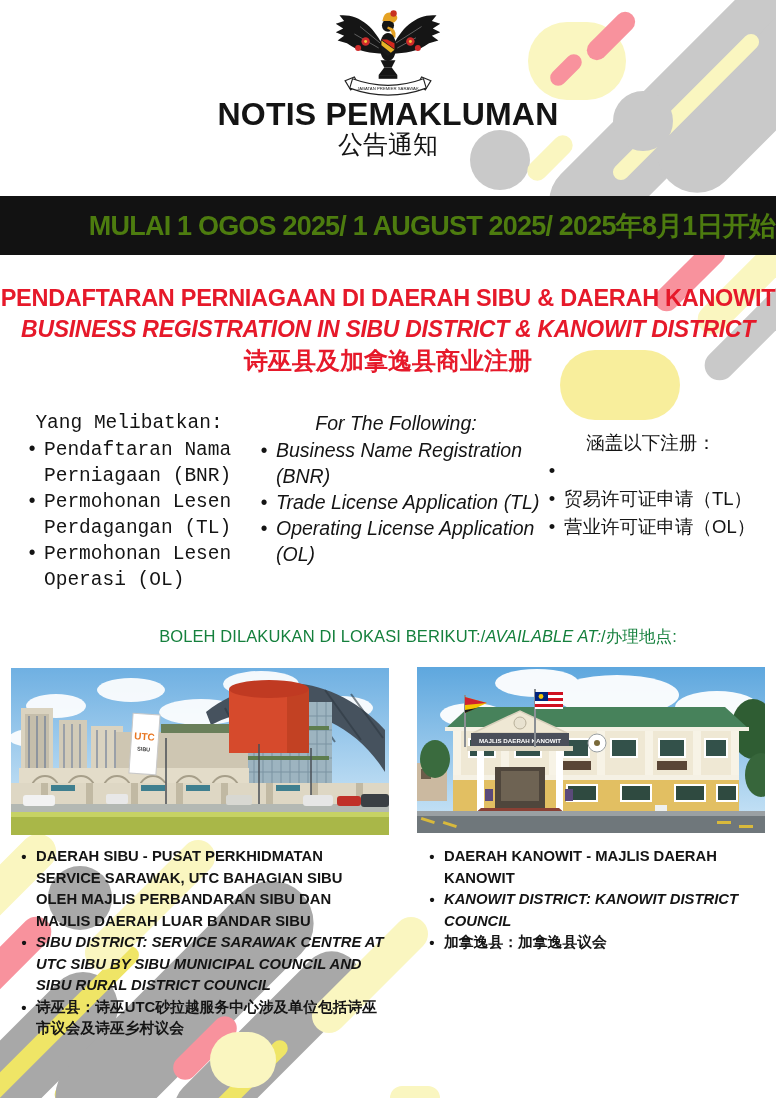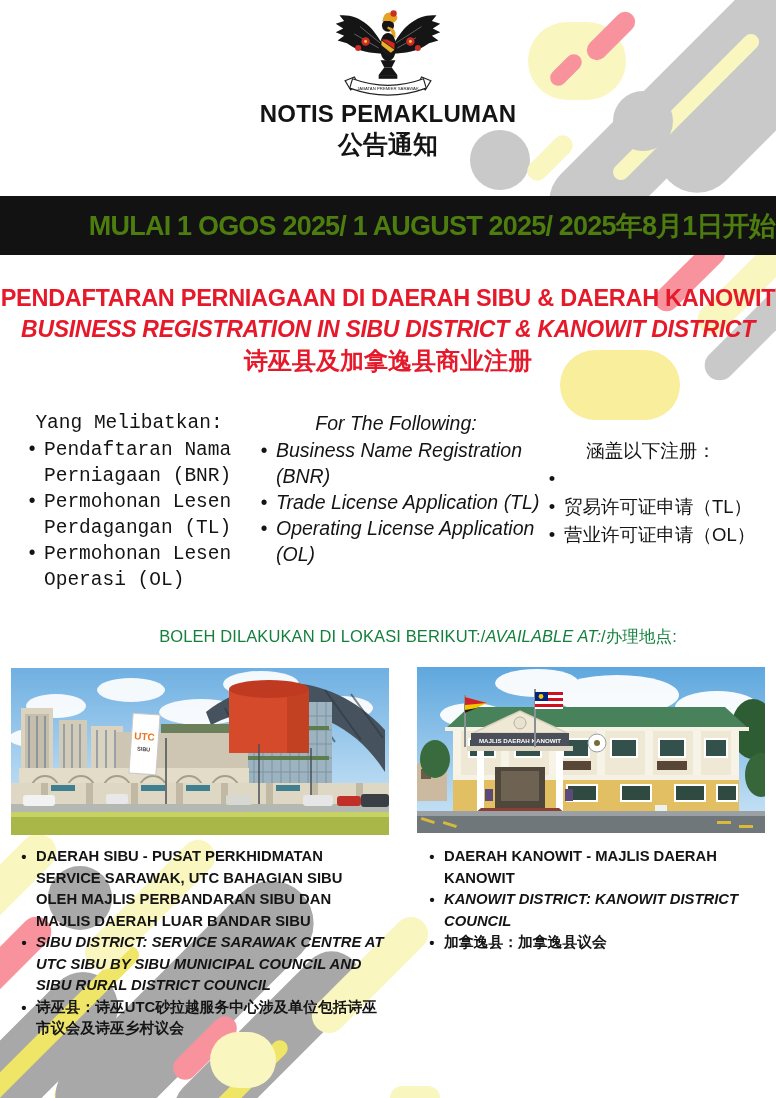--- a/index.html
+++ b/index.html
@@ -5,36 +5,36 @@
   html,body{margin:0;padding:0;background:#e9e9e9;}
   .page{position:relative;width:776px;height:1098px;margin:0 auto;background:#fff;overflow:hidden;
         font-family:"Liberation Sans","DejaVu Sans",sans-serif;color:#141414;}
   
   .deco{position:absolute;z-index:0;border-radius:999px;transform:rotate(45deg);}
   .deco.norot{transform:none;}
   
   .layer{position:absolute;z-index:2;}
   .crest{left:50%;top:6px;transform:translateX(-50%);width:112px;height:96px;}
   .titles{top:99px;left:0;width:100%;text-align:center;line-height:30px;}
-  .t1{font-size:24px;font-weight:800;letter-spacing:.2px;}
+  .t1{font-size:32px;font-weight:800;letter-spacing:.2px;}
   .t2{font-size:24px;font-weight:800;font-style:italic;}
-  .t3{font-size:25px;font-weight:700;}
+  .t3{font-size:25px;font-weight:400;}
   .banner{top:196px;left:0;width:776px;height:59px;background:#121212;color:#4d7c0f;
           display:flex;align-items:center;justify-content:center;
           font-size:27px;font-weight:800;letter-spacing:-.8px;white-space:nowrap;padding-left:44px;}
   .headline{top:283px;left:0;width:100%;text-align:center;color:#E6192A;line-height:31px;}
   .h-ms{font-size:23.5px;font-weight:800;letter-spacing:-.3px;}
   .h-en{font-size:23px;font-weight:800;font-style:italic;letter-spacing:-.3px;}
   .h-zh{font-size:24px;font-weight:700;}
   
   .cols{top:410px;left:20px;width:742px;display:flex;}
   .col{flex:0 0 auto;}
   .col-ms{width:218px;font-family:Liberation Mono, monospace;}
   .col-en{width:288px;margin-left:14px;}
-  .col-zh{width:222px;margin-left:0;margin-top:28px;}
+  .col-zh{width:222px;margin-left:0;margin-top:20px;}
   .col-head{text-align:center;font-size:19.5px;line-height:26px;margin-bottom:1px;}
   .col-en .col-head{font-style:italic;}
   .col-zh .col-head{font-size:18.5px;}
   ul.blist{list-style:none;margin:0;padding:0;}
   ul.blist li{display:flex;font-size:19.5px;line-height:26px;}
   .col-en ul.blist li{font-style:italic;}
   .col-zh ul.blist li{font-size:18.5px;line-height:28px;}
   .dot{flex:0 0 24px;text-align:center;}
   
   .avail{top:626px;left:0;width:100%;text-align:center;font-size:16.5px;color:#15803d;letter-spacing:.1px;padding-left:30px;}

